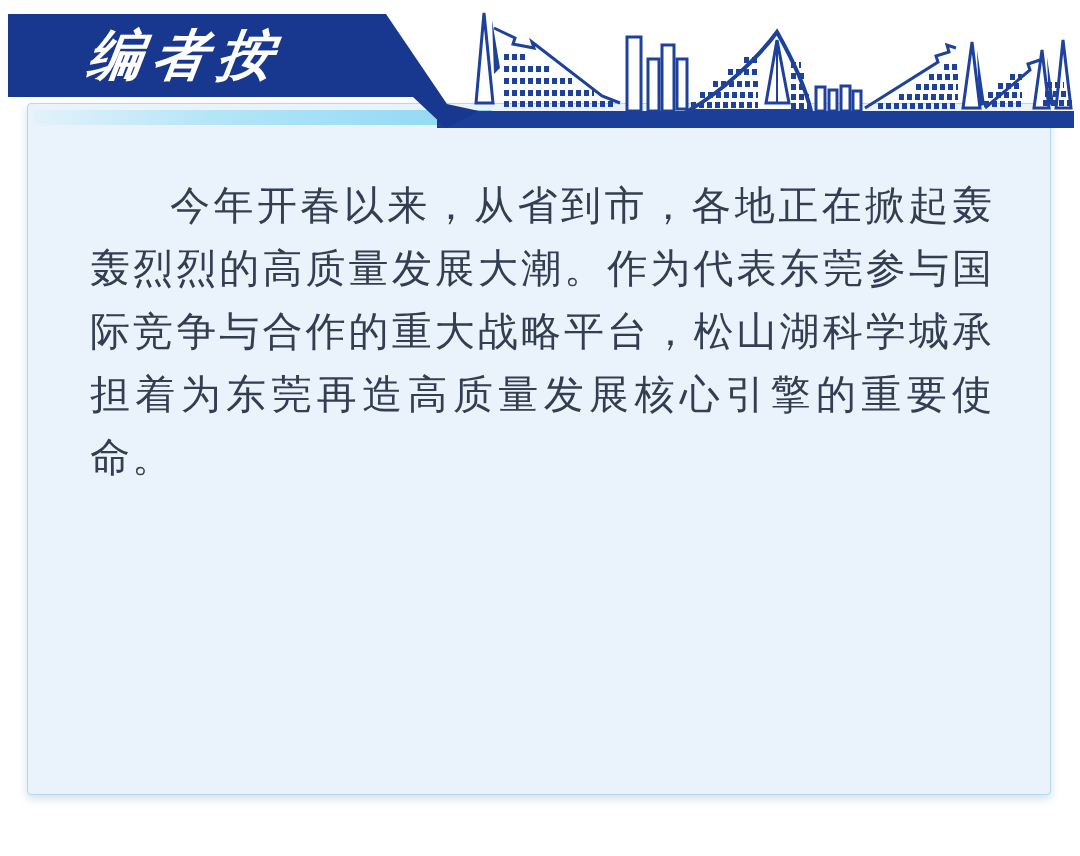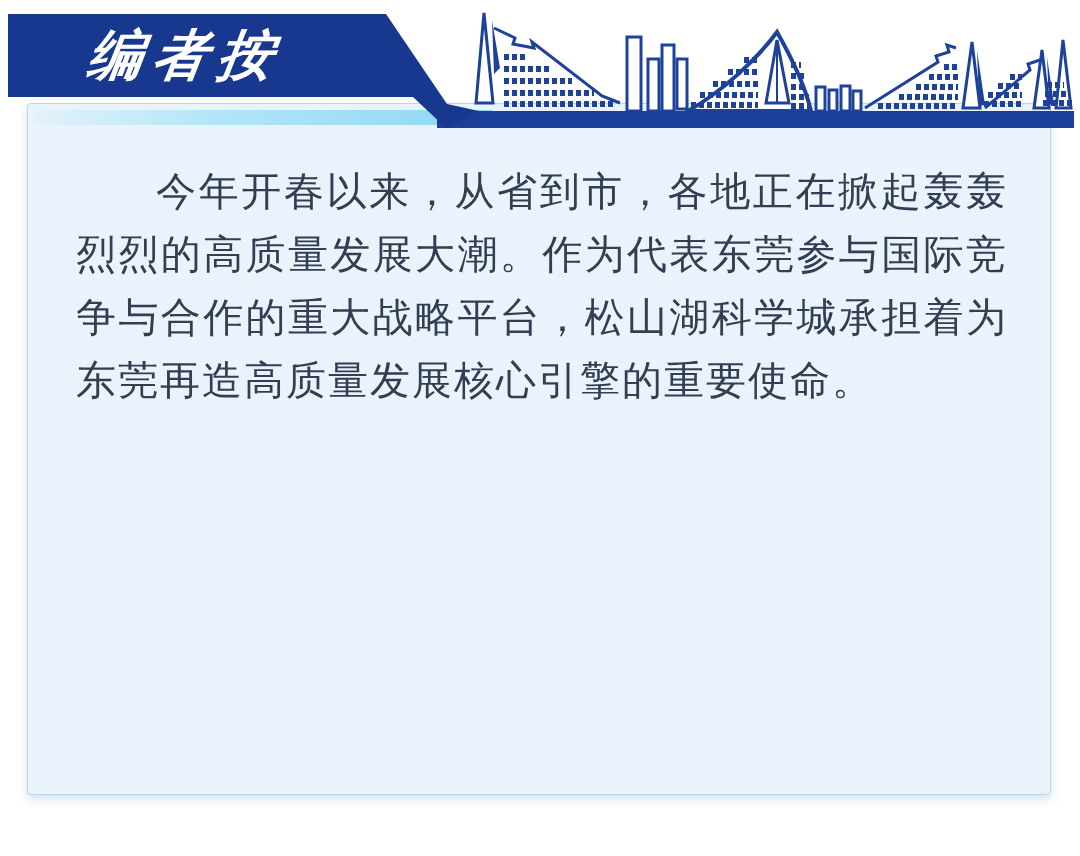--- a/index.html
+++ b/index.html
@@ -27,21 +27,21 @@
     width:460px;height:15px;
     background:linear-gradient(90deg,#e3f2fb 0%,#b2e5f7 40%,#8fd9f3 95%);
     border-radius:2px;
   }
   .note-text{
     position:absolute;inset:0;
     box-sizing:border-box;
     padding:56px 42px 0 48px;
   }
   .note-text p{
-    margin:0;
+    margin:14px;
     text-indent:2em;
     font-size:40px;
     line-height:63px;
     letter-spacing:2px;
     color:#333e52;
     text-align:justify;
     font-family:"Liberation Serif",serif;
   }
 
   

